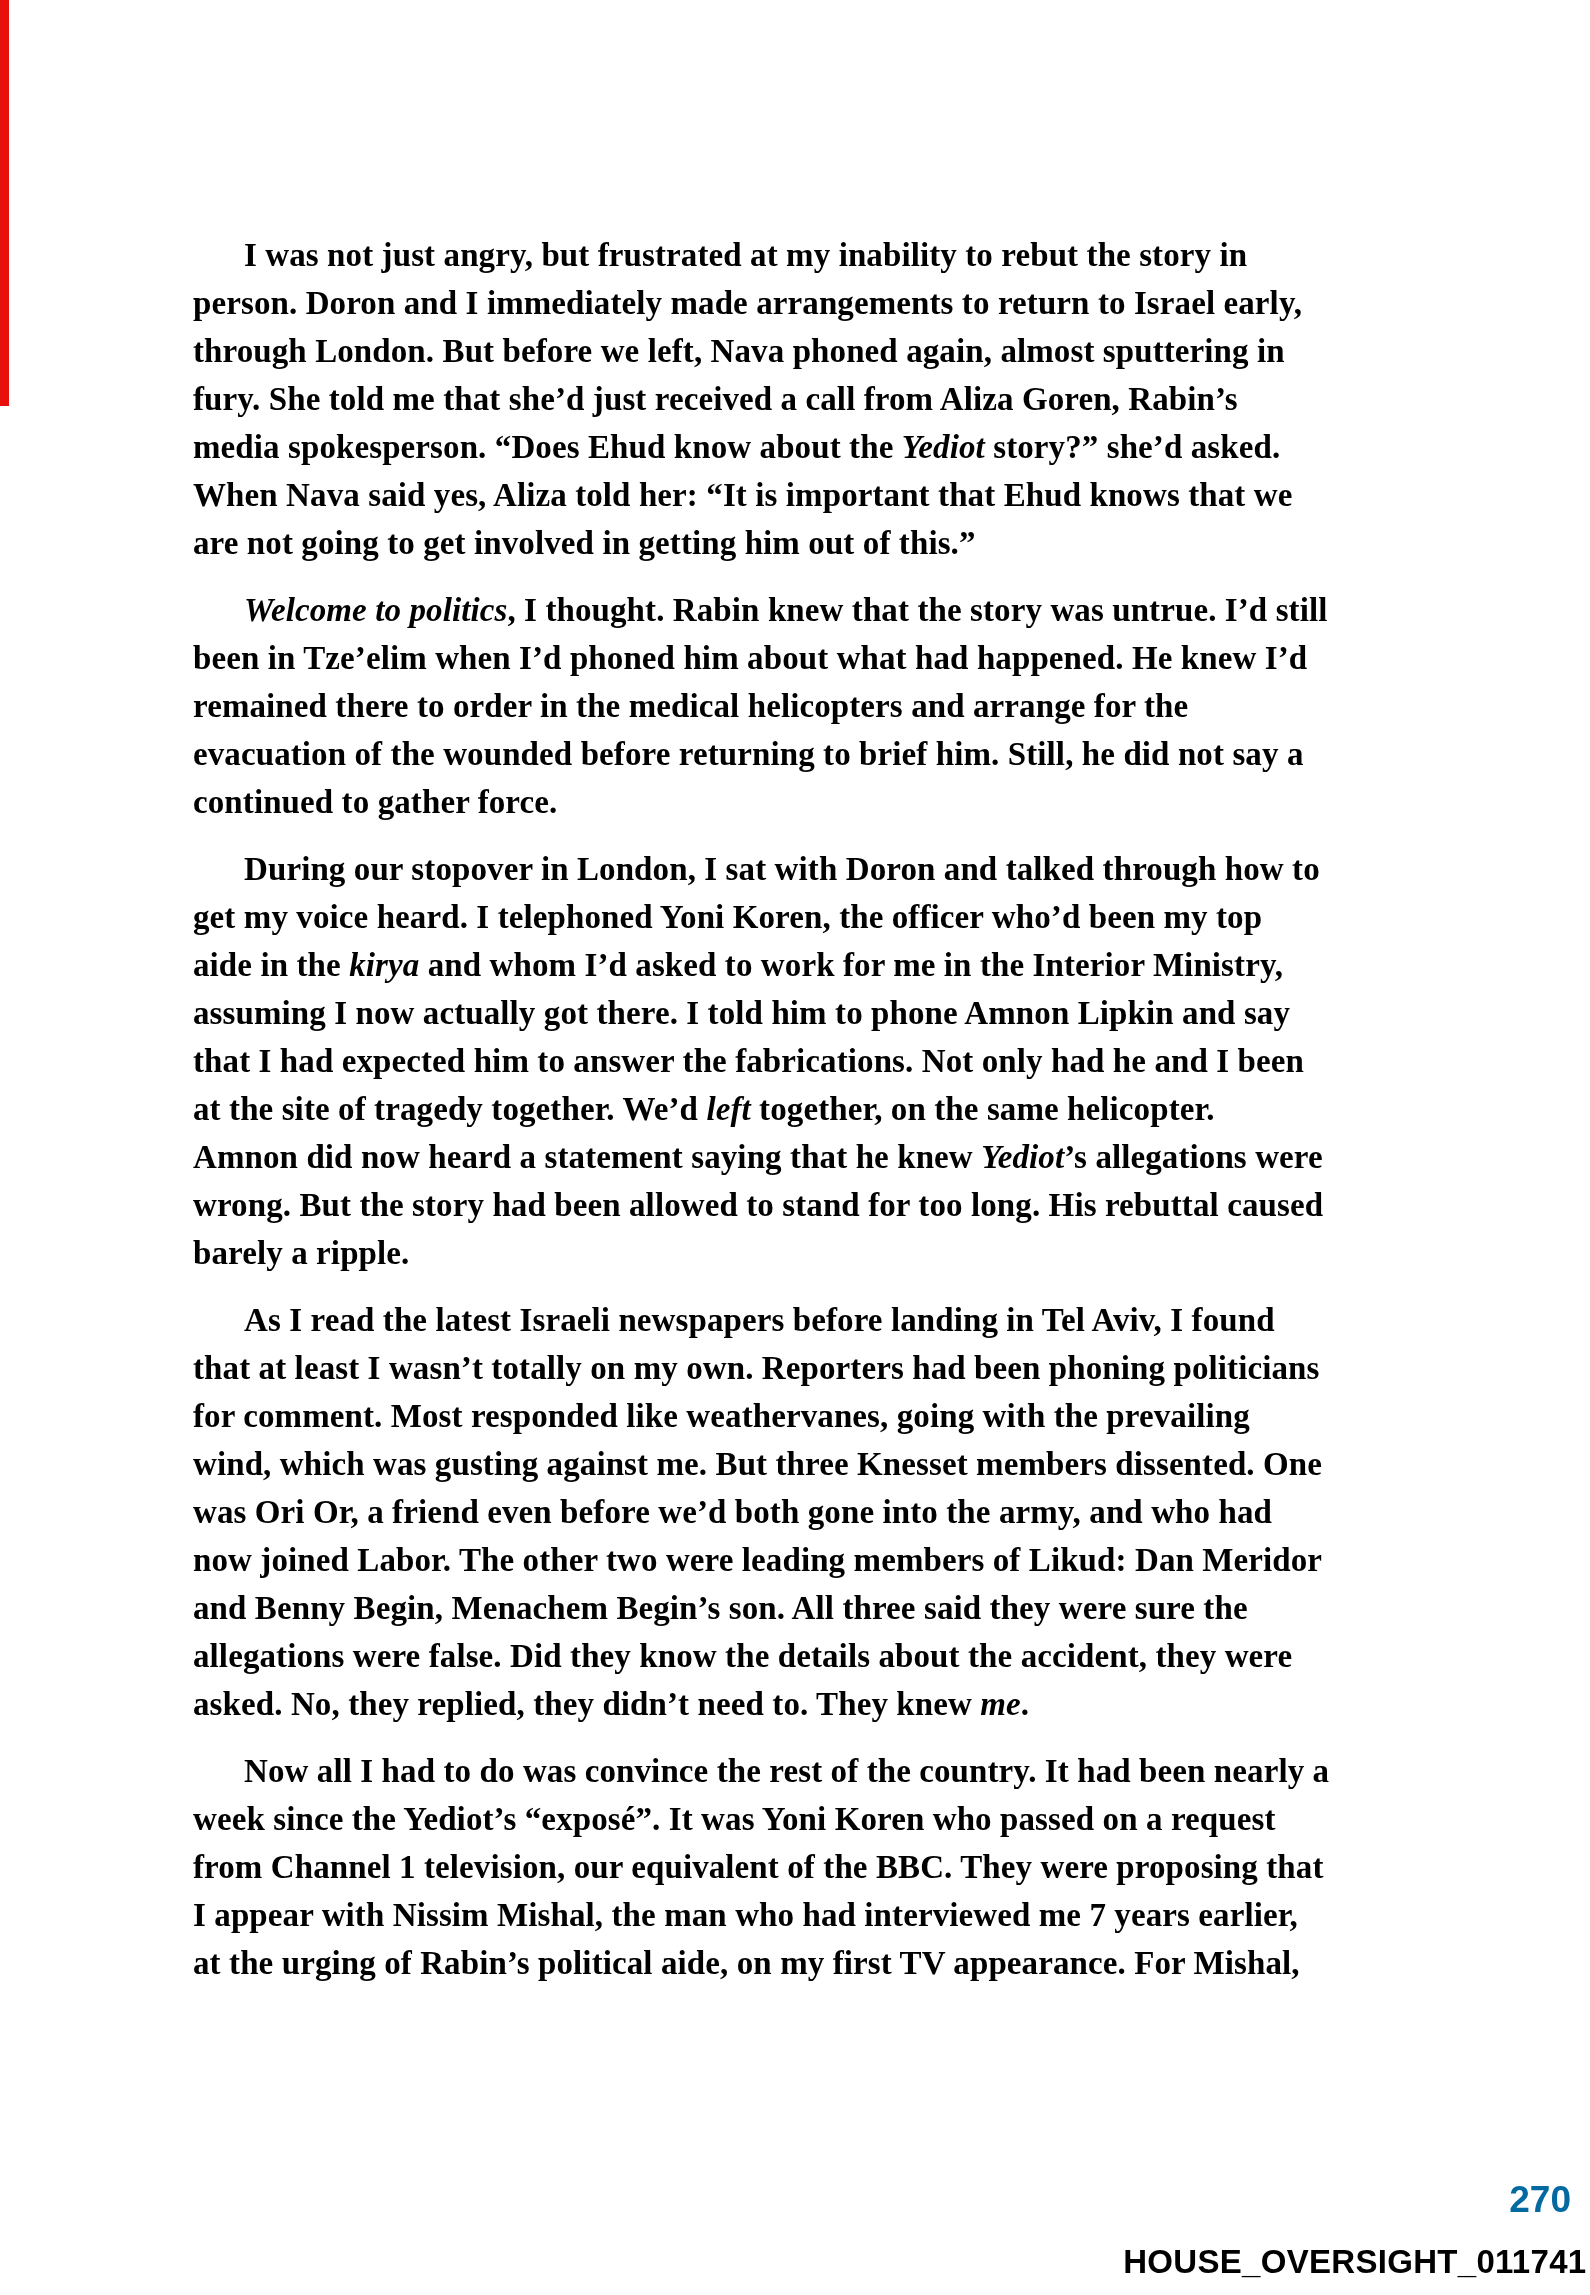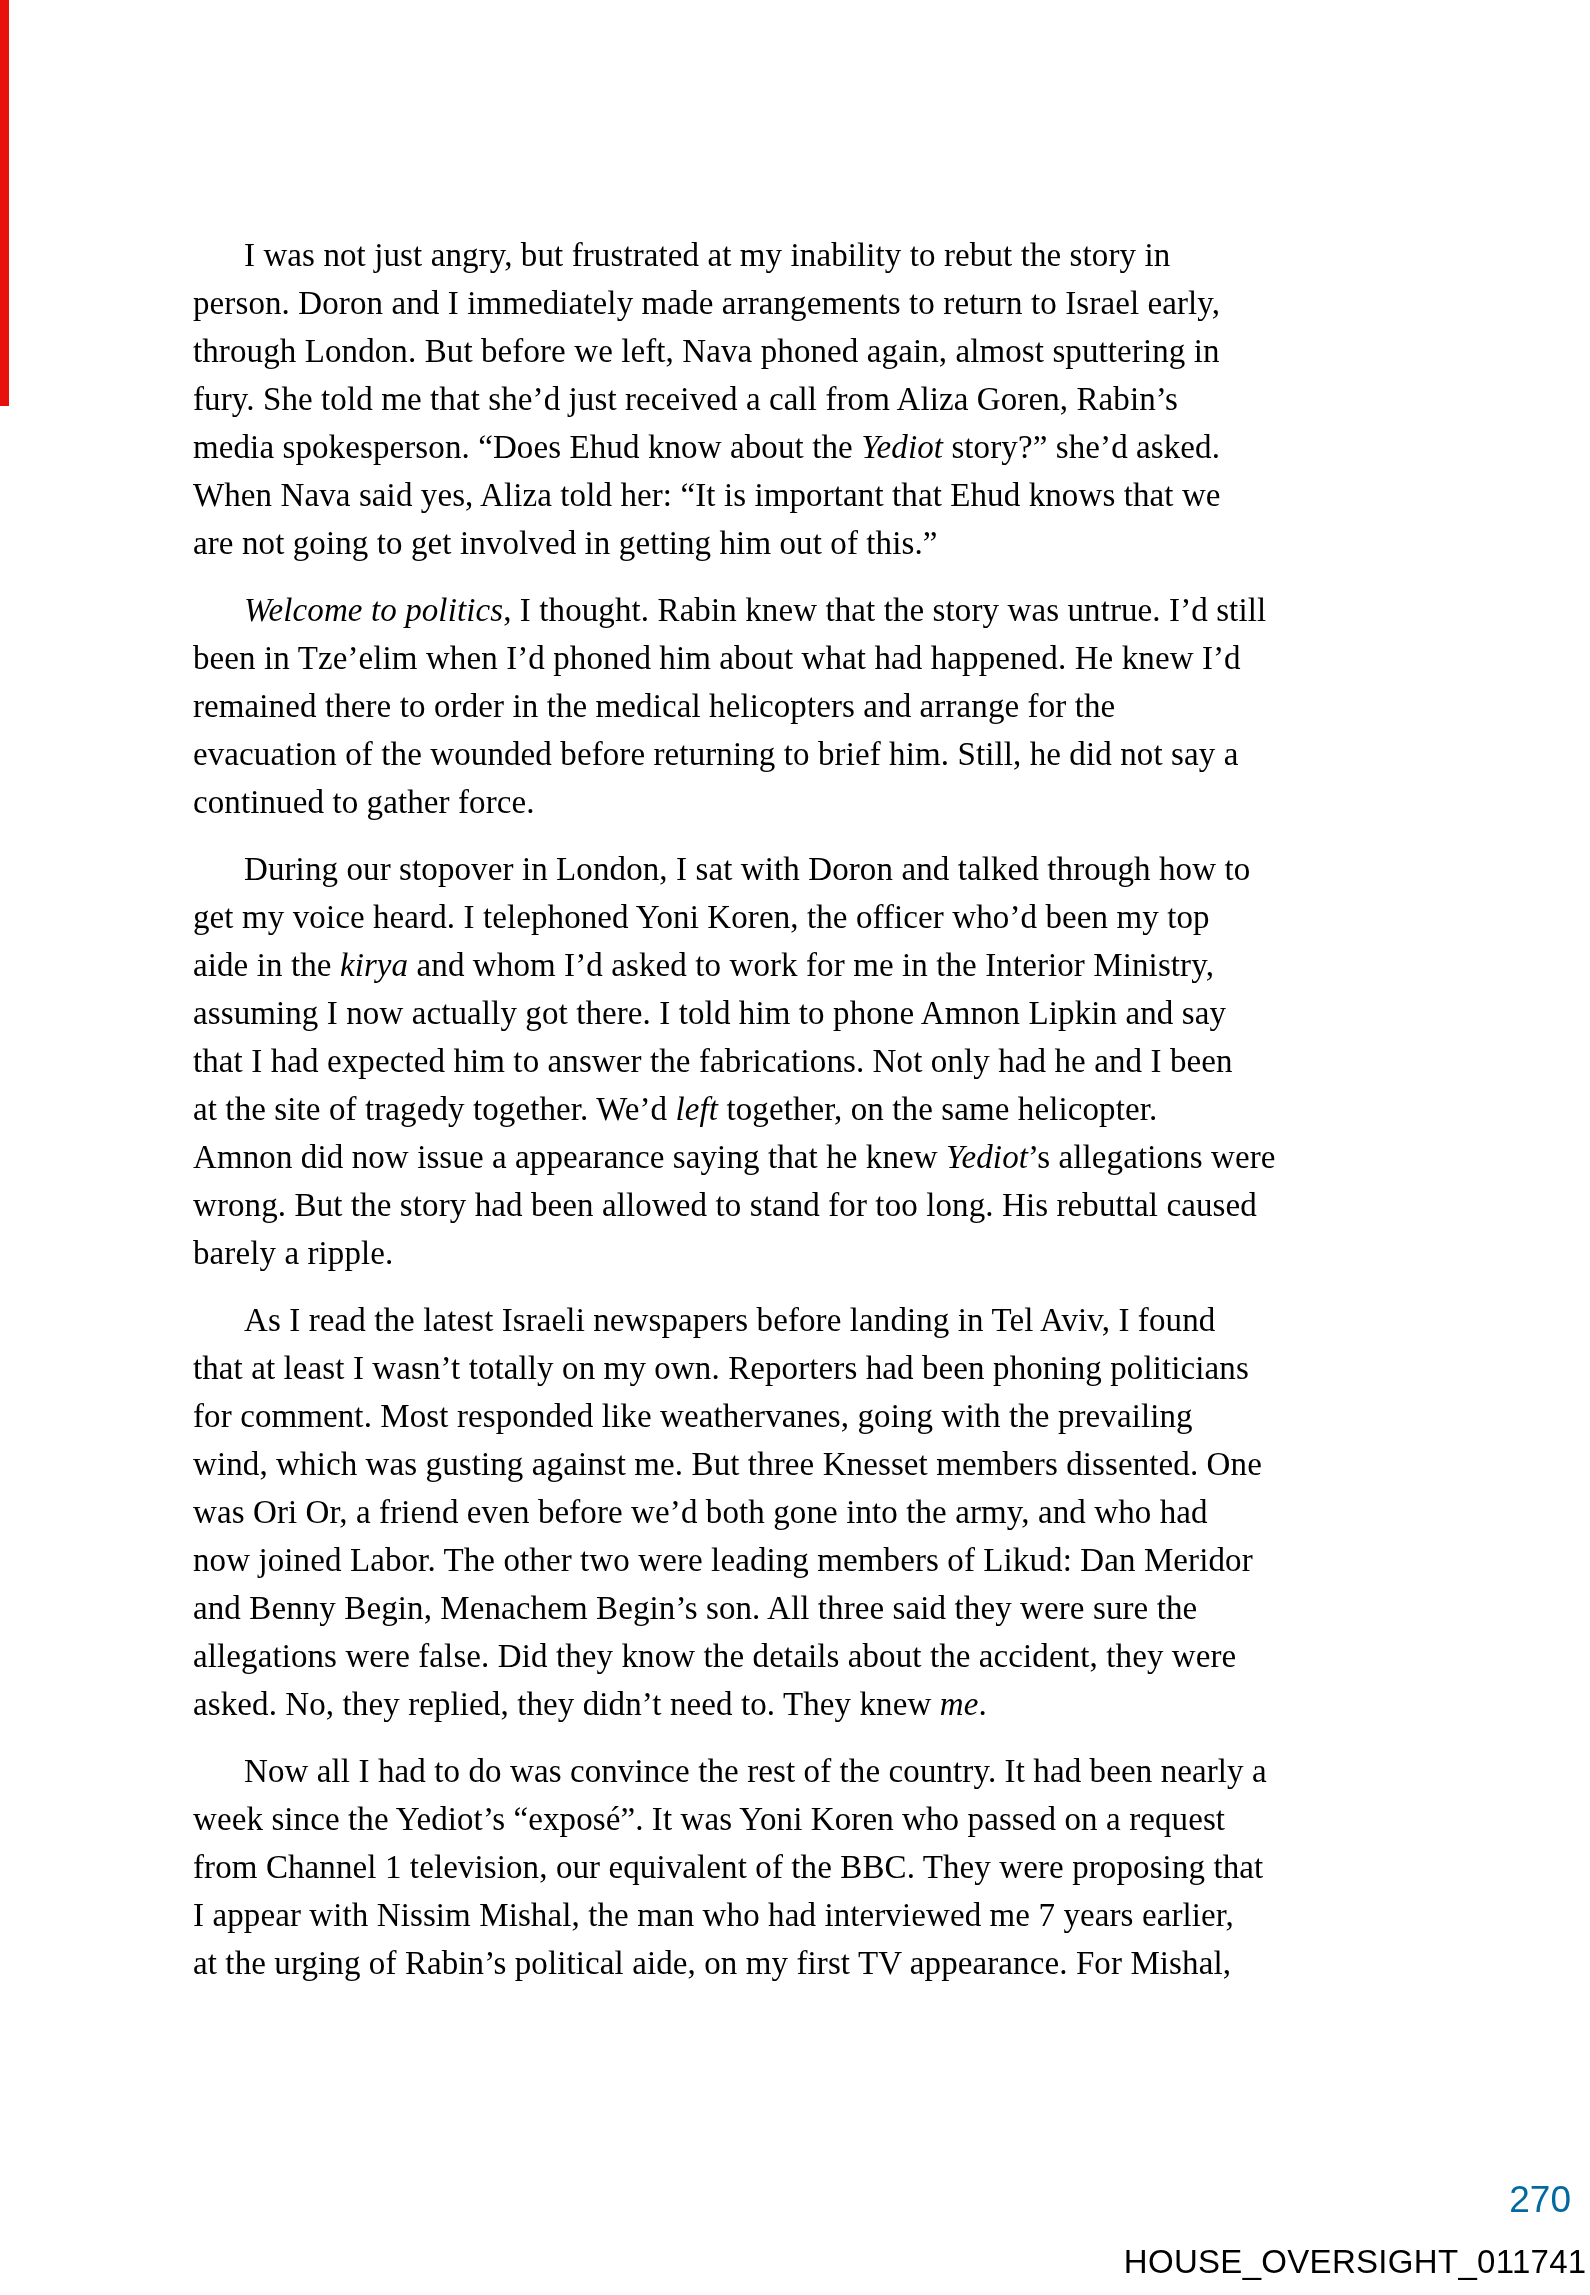--- a/index.html
+++ b/index.html
@@ -8,20 +8,21 @@
     background: #ffffff;
   }
   .page {
     position: relative;
     width: 1591px;
     height: 2295px;
     background: #ffffff;
     overflow: hidden;
     font-family: "Liberation Serif", serif;
     color: #000000;
+    font-weight: bold;
   }
   .red-edge-marker {
     position: absolute;
     left: 0;
     top: 0;
     width: 9px;
     height: 406px;
   }
   .text-block {
     position: absolute;
@@ -87,21 +88,21 @@
         <span class="line"><span>evacuation of the wounded before returning to brief him. Still, he did not say a</span></span>
         <span class="line"><span>continued to gather force.</span></span>
       </p>
       <p class="para">
         <span class="line"><span>During our stopover in London, I sat with Doron and talked through how to</span></span>
         <span class="line"><span>get my voice heard. I telephoned Yoni Koren, the officer who’d been my top</span></span>
         <span class="line"><span>aide in the </span><i>kirya</i><span> and whom I’d asked to work for me in the Interior Ministry,</span></span>
         <span class="line"><span>assuming I now actually got there. I told him to phone Amnon Lipkin and say</span></span>
         <span class="line"><span>that I had expected him to answer the fabrications. Not only had he and I been</span></span>
         <span class="line"><span>at the site of tragedy together. We’d </span><i>left</i><span> together, on the same helicopter.</span></span>
-        <span class="line"><span>Amnon did now issue a appearance saying that he knew </span><i>Yediot</i><span>’s allegations were</span></span>
+        <span class="line"><span>Amnon did now heard a statement saying that he knew </span><i>Yediot</i><span>’s allegations were</span></span>
         <span class="line"><span>wrong. But the story had been allowed to stand for too long. His rebuttal caused</span></span>
         <span class="line"><span>barely a ripple.</span></span>
       </p>
       <p class="para">
         <span class="line"><span>As I read the latest Israeli newspapers before landing in Tel Aviv, I found</span></span>
         <span class="line"><span>that at least I wasn’t totally on my own. Reporters had been phoning politicians</span></span>
         <span class="line"><span>for comment. Most responded like weathervanes, going with the prevailing</span></span>
         <span class="line"><span>wind, which was gusting against me. But three Knesset members dissented. One</span></span>
         <span class="line"><span>was Ori Or, a friend even before we’d both gone into the army, and who had</span></span>
         <span class="line"><span>now joined Labor. The other two were leading members of Likud: Dan Meridor</span></span>

